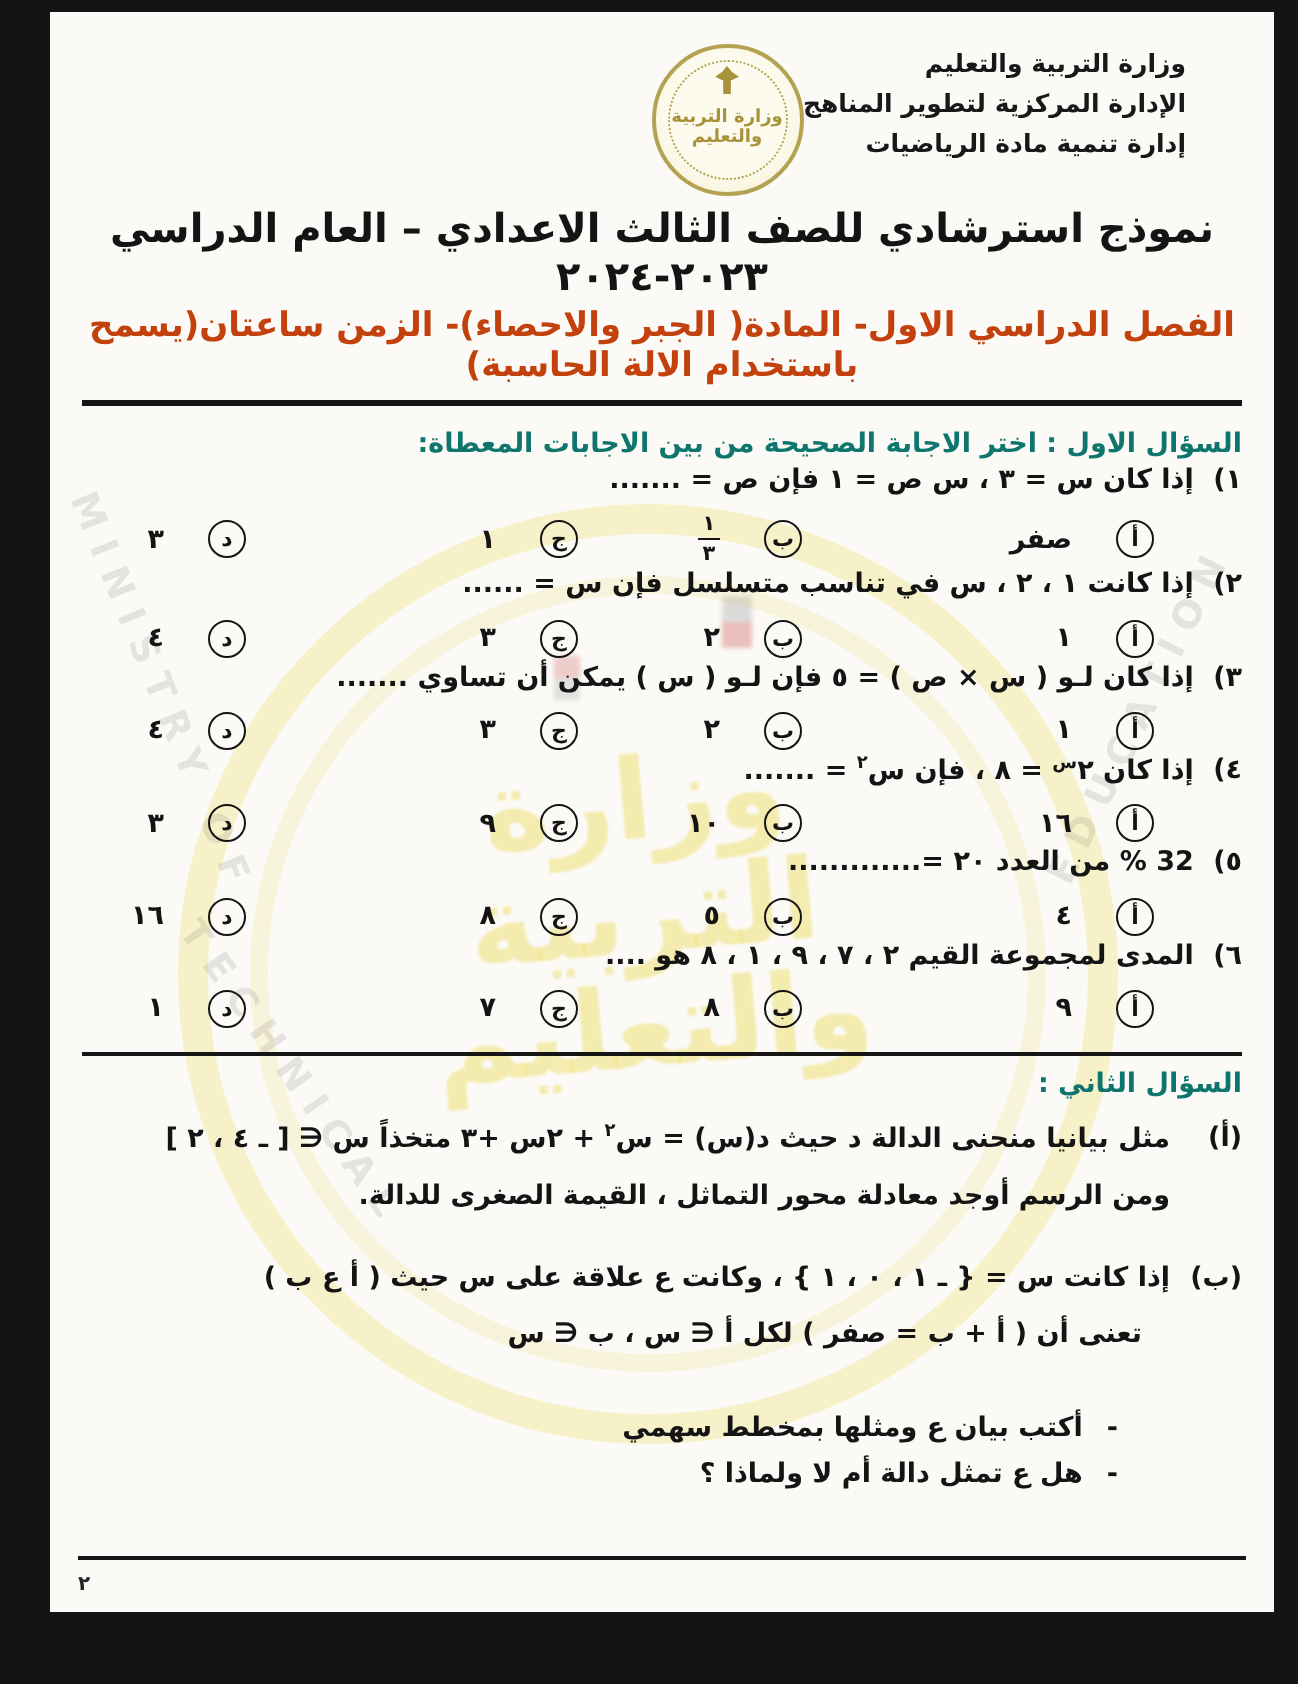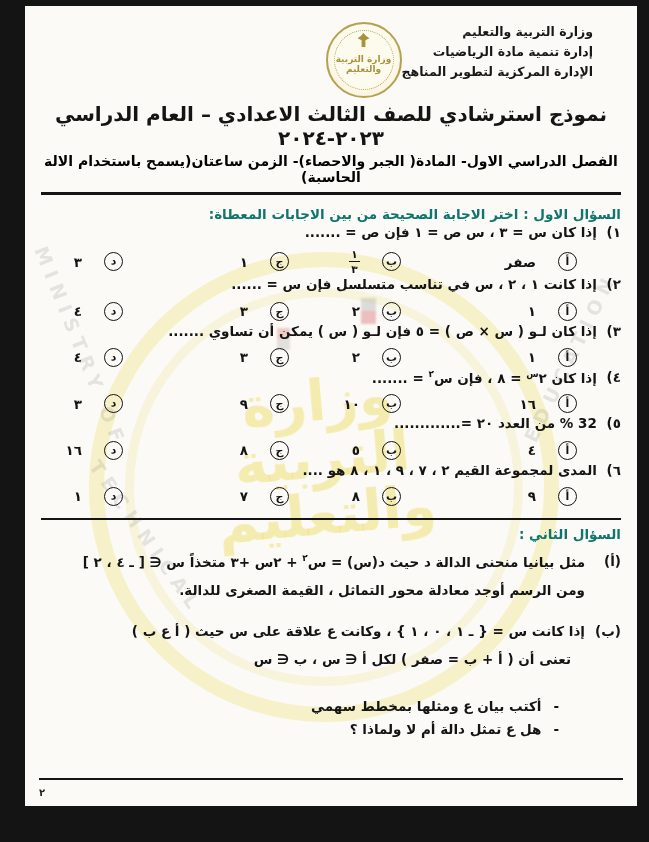--- a/index.html
+++ b/index.html
@@ -26,21 +26,21 @@
           background:radial-gradient(circle at 50% 45%, #fdfbee 55%, #f3ecce 100%); }
   .logo::before { content:""; position:absolute; inset:6px; border-radius:50%; border:1.6px dotted #b3a252; }
   .logo-eagle { position:absolute; top:9px; left:50%; transform:translateX(-50%);
                 width:12px; height:14px; background:#a8923c;
                 clip-path:polygon(50% 0,72% 22%,100% 38%,66% 52%,66% 100%,34% 100%,34% 52%,0 38%,28% 22%); }
   .logo-callig { position:absolute; top:30px; left:0; right:0; text-align:center;
                  font-size:9px; font-weight:bold; color:#a8923c; line-height:1.15; }
 
   
   .title1 { text-align:center; font-weight:bold; font-size:20px; color:#141414; margin-top:4px; letter-spacing:.2px; }
-  .title2 { text-align:center; font-weight:bold; font-size:14px; color:#000000; margin-top:3px; }
+  .title2 { text-align:center; font-weight:bold; font-size:17px; color:#c2410c; margin-top:3px; }
   .rule   { height:2.5px; background:#151515; margin-top:7px; }
 
   
   .s-heading { font-weight:bold; font-size:13.5px; color:#0f766e; margin-top:11px; }
   .question  { margin-top:1px;text-align:right; }
   .q-text    { font-weight:bold; font-size:13.5px; color:#141414; line-height:1.35; }
   .q-num     { margin-left:5px; }
   .opts { display:grid; grid-template-columns:176px 112px 166px 1fr;
           padding-right:44px; margin-top:8px; align-items:center; }
   .opt  { display:flex; align-items:center; gap:22px; font-weight:bold; font-size:13.5px; color:#141414; }
@@ -95,22 +95,22 @@
   <div class="wm wm-rot wm-right">EDUCATION</div>
   <div class="wm wm-rot wm-bottom">TECHNICAL</div>
   <div class="wm wm-flag1"></div>
   <div class="wm wm-flag2"></div>
 
   <div class="content">
 
     <div class="hdr">
       <div class="hdr-text">
         <div>وزارة التربية والتعليم</div>
+        <div>الإدارة المركزية لتطوير المناهج</div>
         <div>إدارة تنمية مادة الرياضيات</div>
-        <div>الإدارة المركزية لتطوير المناهج</div>
       </div>
       <div class="logo">
         <div class="logo-eagle"></div>
         <div class="logo-callig">وزارة التربية والتعليم</div>
       </div>
     </div>
 
     <div class="title1">نموذج استرشادي للصف الثالث الاعدادي – العام الدراسي ٢٠٢٣-٢٠٢٤</div>
     <div class="title2">الفصل الدراسي الاول- المادة( الجبر والاحصاء)- الزمن ساعتان(يسمح باستخدام الالة الحاسبة)</div>
     <div class="rule"></div>

